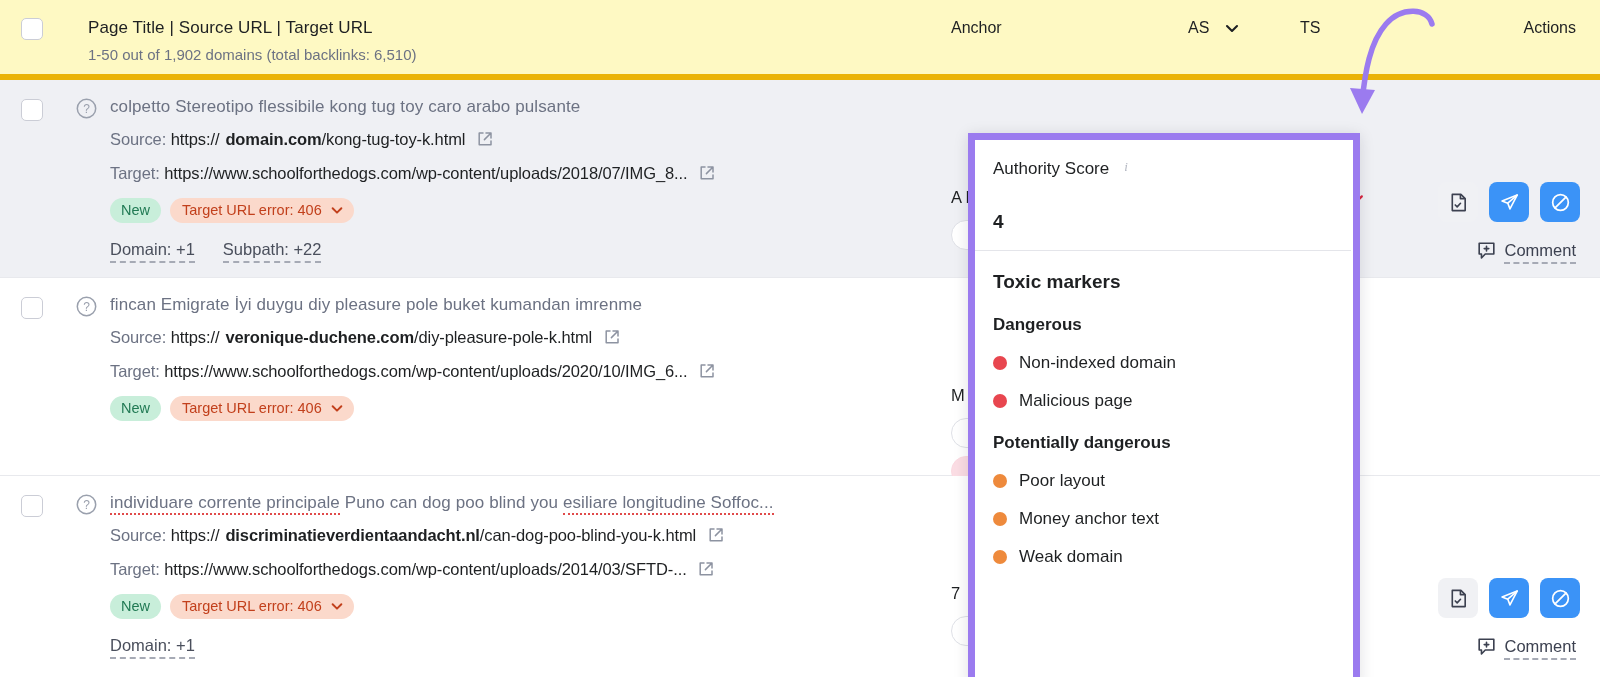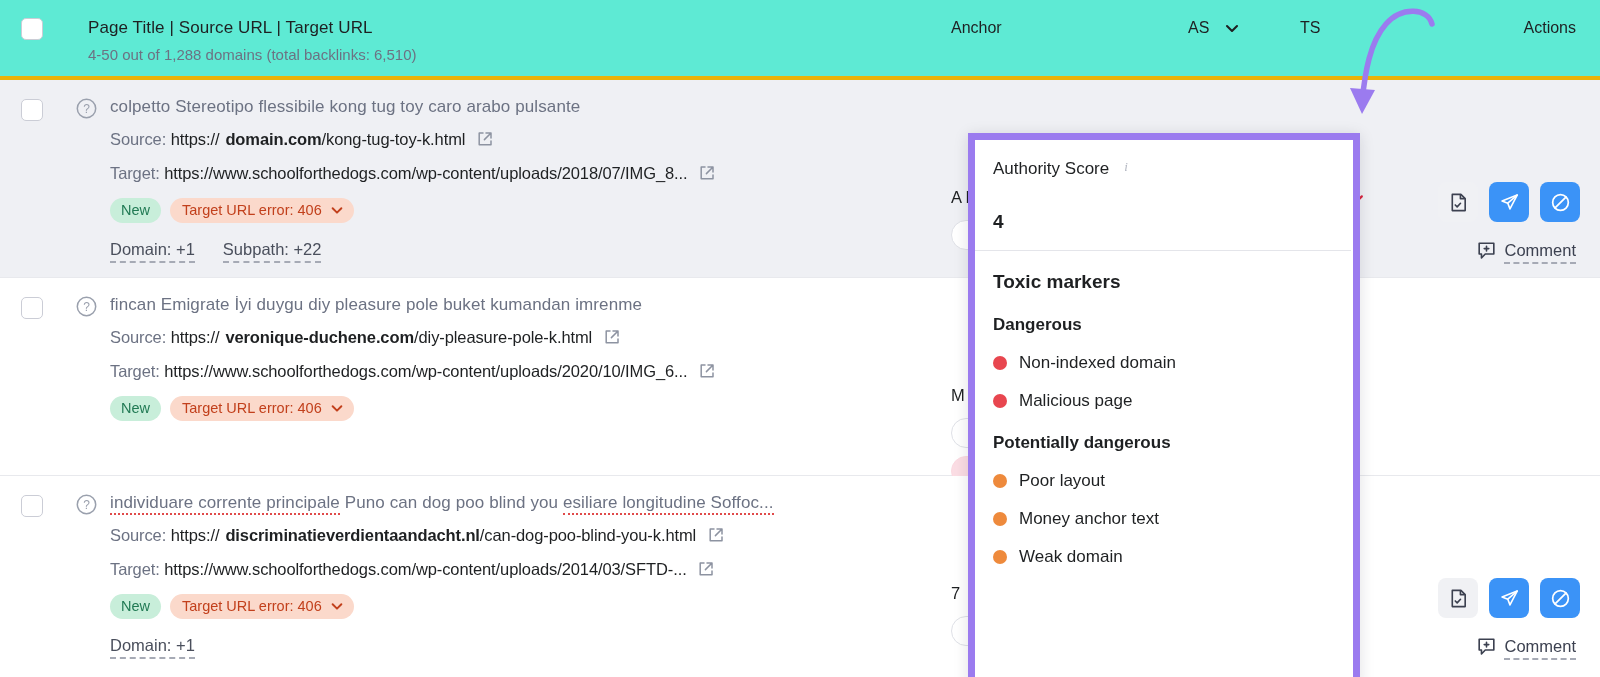--- a/index.html
+++ b/index.html
@@ -8,22 +8,22 @@
     background: #ffffff;
     font-family: "Liberation Sans", sans-serif;
     overflow: hidden;
   }
   .app { position: relative; width: 1600px; height: 677px; background: #fff; }
 
   
   .thead {
     position: relative;
     height: 80px;
-    background: #5eead4;
-    border-bottom: 4px solid #eab308;
+    background: #fef9c3;
+    border-bottom: 6px solid #eab308;
   }
   .hdr-check {
     position: absolute; left: 21px; top: 18px;
     width: 22px; height: 22px;
     border: 1.6px solid #cbcdd6; border-radius: 5px; background: #fff;
   }
   .hdr-title {
     position: absolute; left: 88px; top: 18px;
     font-size: 17px; color: #1e2022; letter-spacing: .1px; white-space: nowrap;
   }
@@ -146,21 +146,21 @@
   .arrow { position: absolute; left: 1320px; top: 2px; width: 130px; height: 120px; pointer-events: none; }
 </style>
 </head>
 <body>
 
 <div class="app">
 
   <div class="thead">
     <div class="hdr-check"></div>
     <div class="hdr-title">Page Title | Source URL | Target URL</div>
-    <div class="hdr-sub">4-50 out of 1,288 domains (total backlinks: 6,510)</div>
+    <div class="hdr-sub">1-50 out of 1,902 domains (total backlinks: 6,510)</div>
     <div class="hdr-anchor">Anchor</div>
     <div class="hdr-as">AS</div>
     <span class="hdr-as-caret">
       <svg width="16" height="16" viewBox="0 0 16 16">
           <path d="M3 6 L8 11 L13 6" stroke="#1e2022" stroke-width="2.1" fill="none" stroke-linecap="round" stroke-linejoin="round"></path>
         </svg>
     </span>
     <div class="hdr-ts">TS</div>
     <div class="hdr-actions">Actions</div>
   </div>

